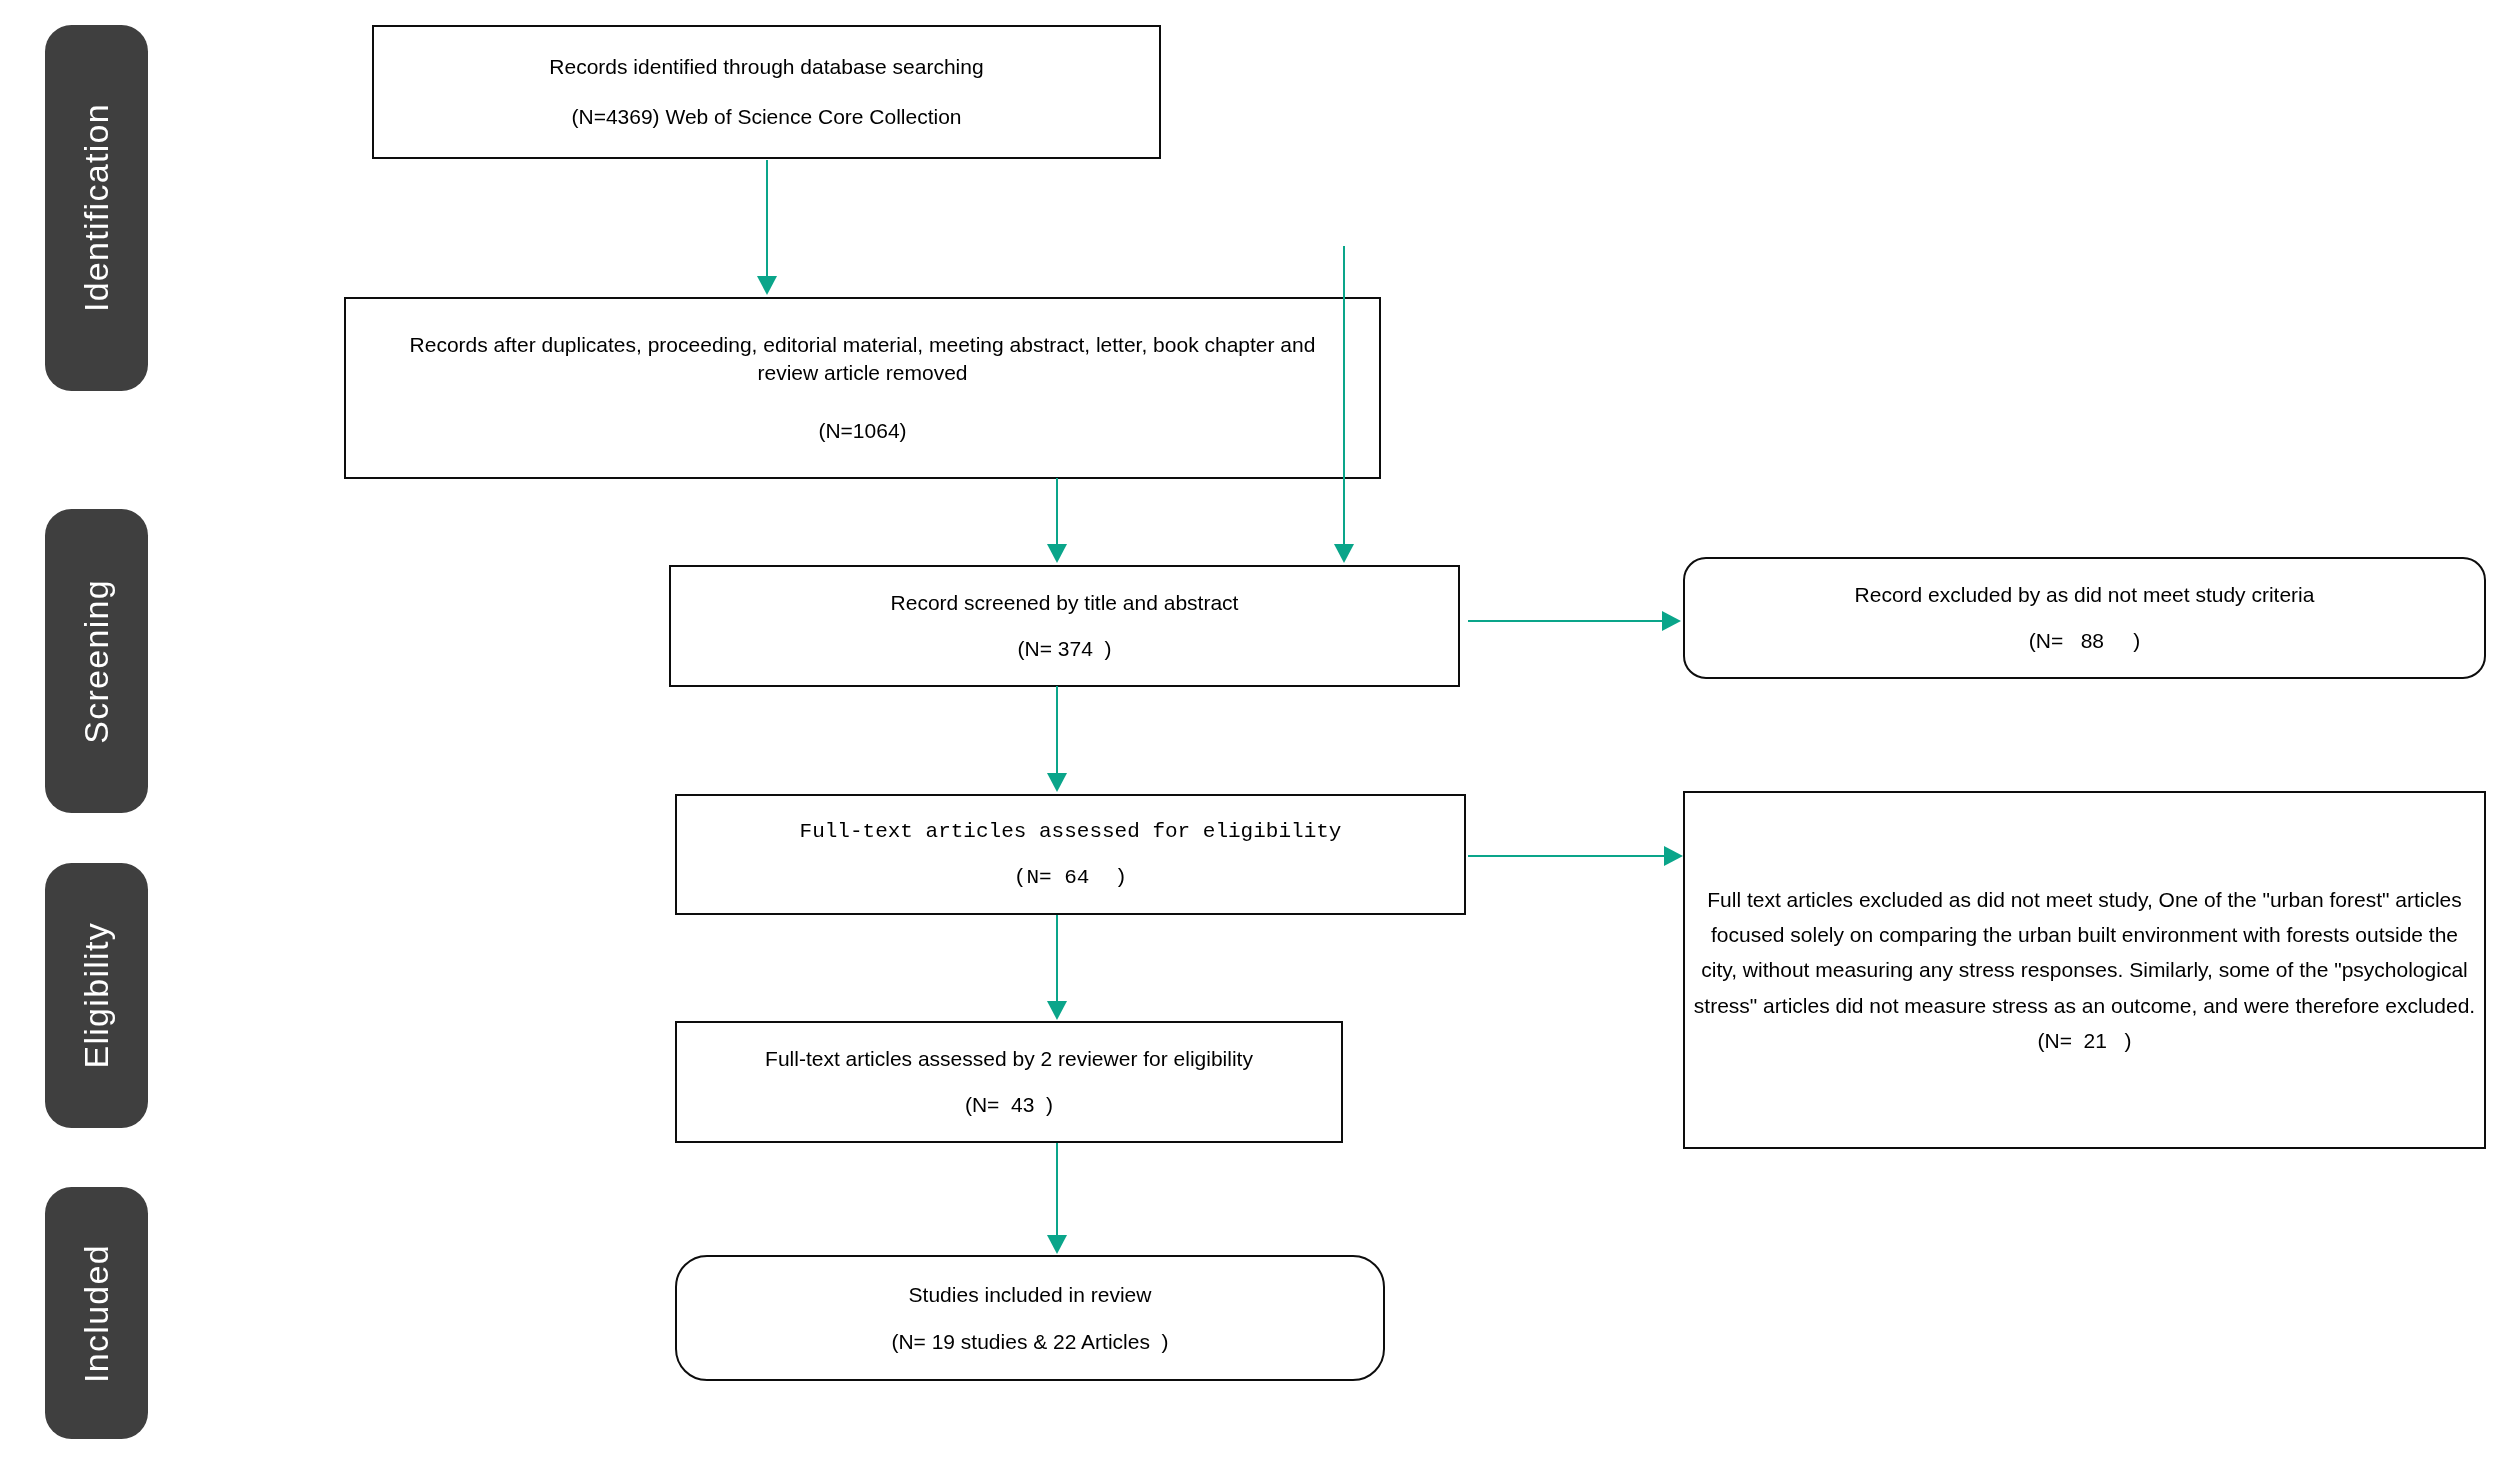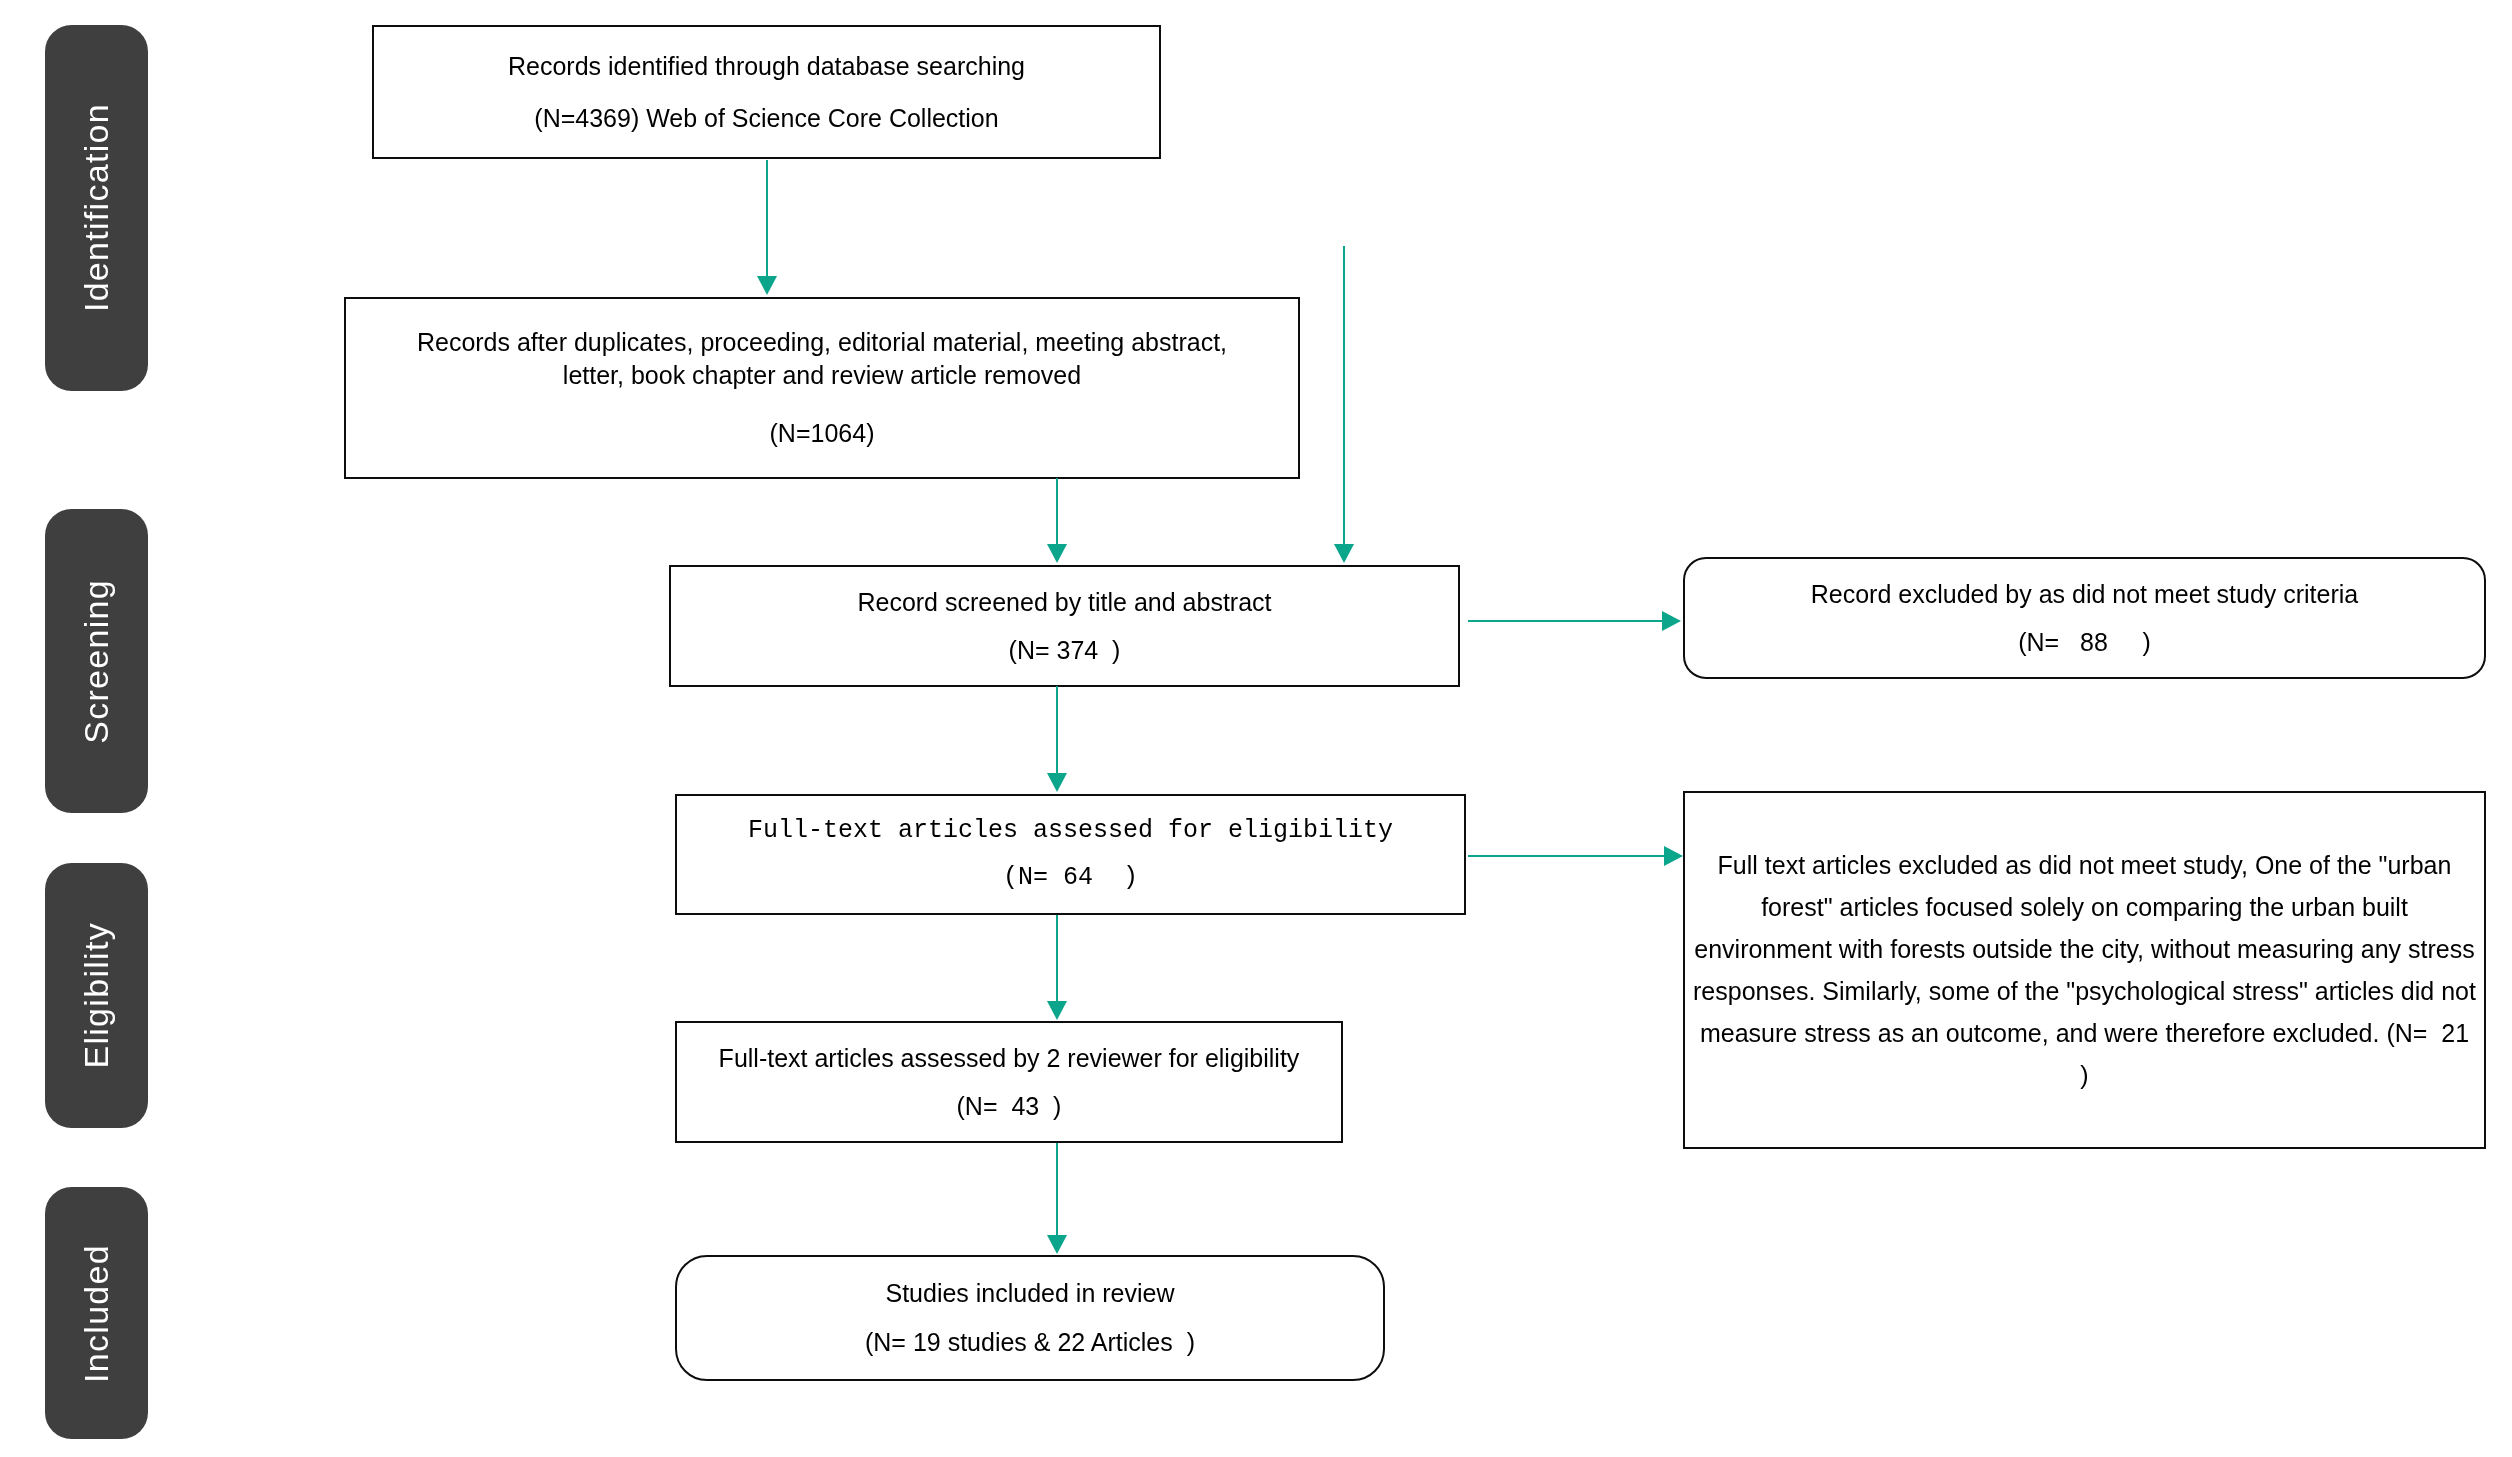--- a/index.html
+++ b/index.html
@@ -35,21 +35,21 @@
   .box{
     position:absolute;
     box-sizing:border-box;
     border:2.5px solid #0d0d0d;
     background:#ffffff;
     display:flex;
     flex-direction:column;
     justify-content:space-evenly;
     align-items:center;
     text-align:center;
-    font-size:25px;
+    font-size:21px;
     line-height:1.3;
     padding:3.8px 10px;
   }
   .box .line{white-space:pre-wrap;}
   .box.para{
     justify-content:center;
     line-height:1.68;
     padding:8.8px 6.3px;
   }
   
@@ -110,21 +110,21 @@
   <div class="stage" style="top:1187px;height:252px;">
     <span class="vlabel">Included</span>
   </div>
 
   <div class="box" style="left:372px;top:25px;width:789px;height:134px;">
     <div class="line">Records identified through database searching</div>
     <div class="line">(N=4369) Web of Science Core Collection</div>
   </div>
 
 
-  <div class="box" style="left:344px;top:297px;width:956px;height:182px;padding:1px 38px;">
+  <div class="box" style="left:344px;top:297px;width:1037px;height:182px;padding:1px 38px;">
     <div class="line">Records after duplicates, proceeding, editorial material, meeting abstract, letter, book chapter and review article removed</div>
     <div class="line">(N=1064)</div>
   </div>
 
   <div class="box" style="left:669px;top:565px;width:791px;height:122px;text-align:right;">
     <div class="line">Record screened by title and abstract</div>
     <div class="line">(N= 374  )</div>
   </div>
 
   <div class="box" style="left:1683px;top:557px;width:803px;height:122px;border-radius:23px;">

